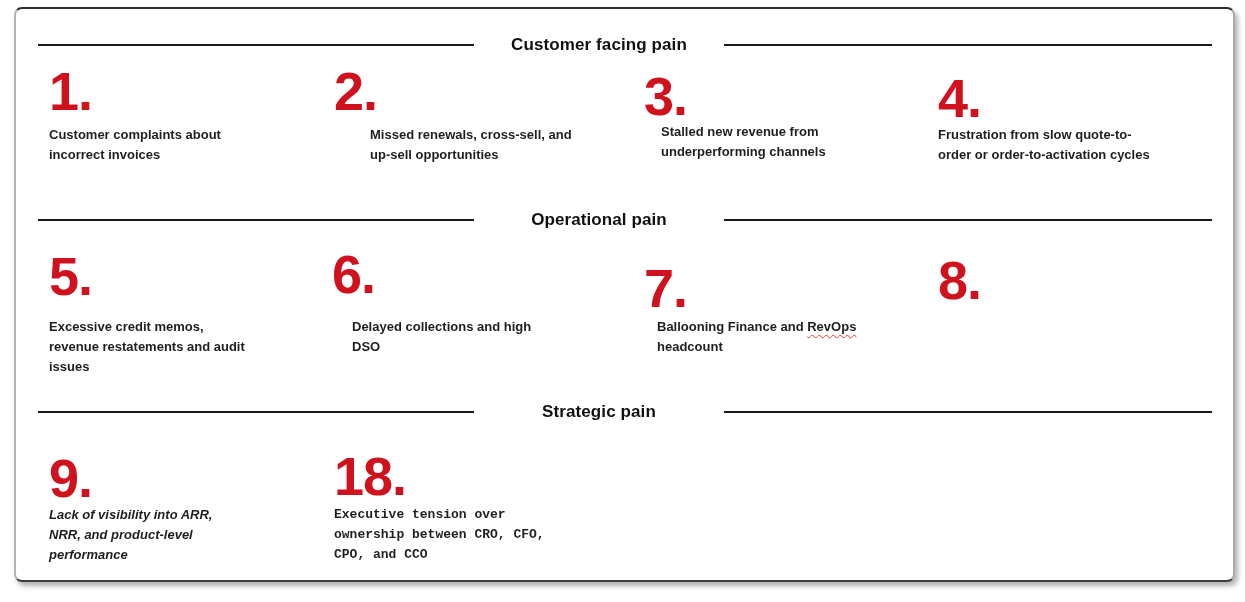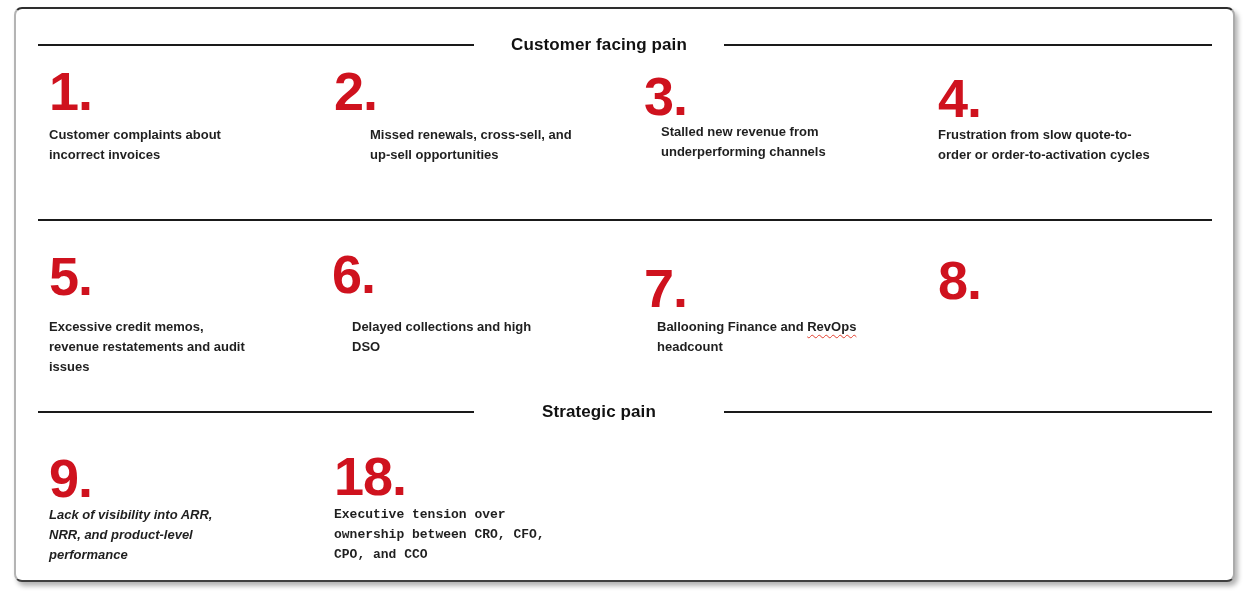--- a/index.html
+++ b/index.html
@@ -113,20 +113,21 @@
   <div class="card">
 
     <div class="sec-header" id="h1">
       <div class="rule left"></div>
       <div class="sec-title">Customer facing pain</div>
       <div class="rule right"></div>
     </div>
 
     <div class="sec-header" id="h2">
       <div class="rule left"></div>
+      <div class="sec-title">Operational pain</div>
       <div class="rule right"></div>
     </div>
 
     <div class="sec-header" id="h3">
       <div class="rule left"></div>
       <div class="sec-title">Strategic pain</div>
       <div class="rule right"></div>
     </div>
 
     <div class="num" id="n1">1.</div>

